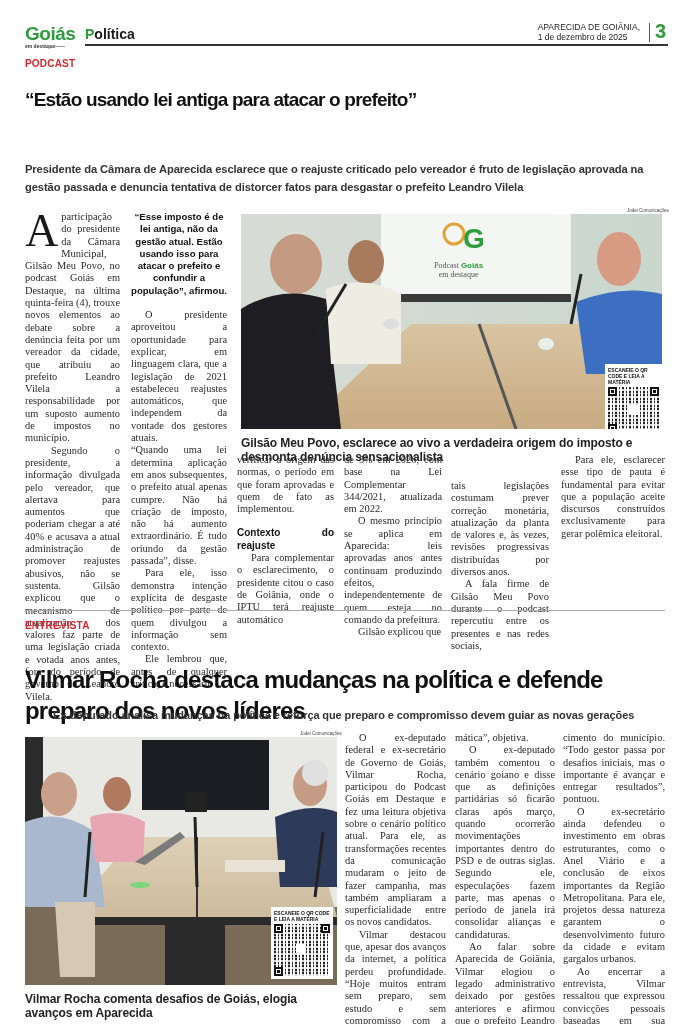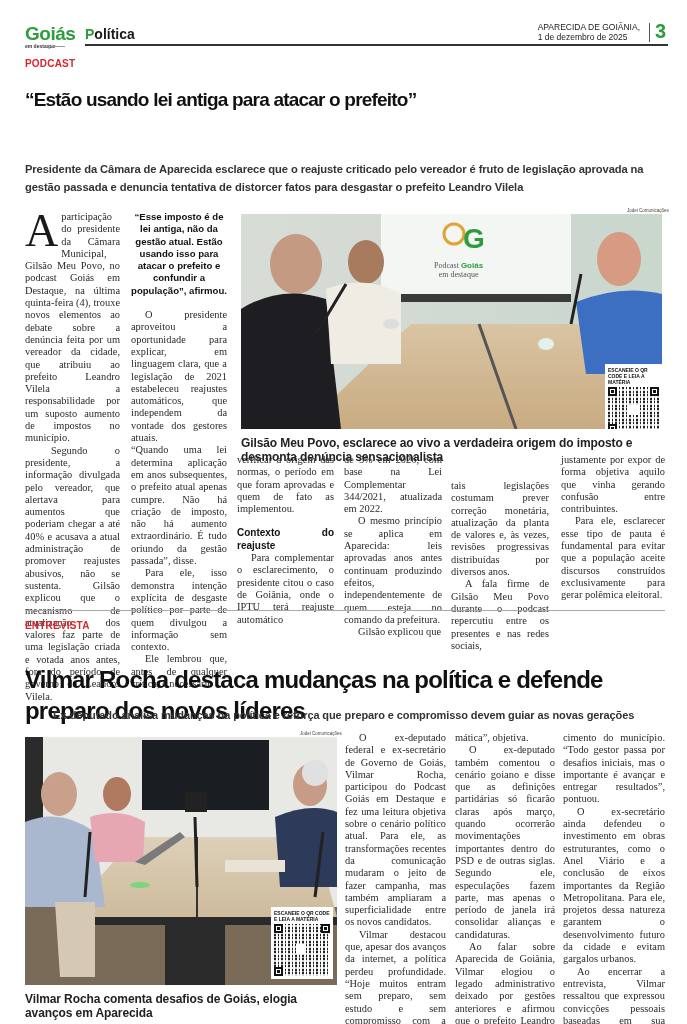--- a/index.html
+++ b/index.html
@@ -152,21 +152,20 @@
     <p>O mesmo princípio se aplica em Aparecida: leis aprovadas anos antes continuam produzindo efeitos, independentemente de quem esteja no comando da prefeitura.</p>
     <p>Gilsão explicou que</p>
   </div>
 
   <div class="col" style="left:451px; top:480px; width:98px;">
     <p class="noindent">tais legislações costumam prever correção monetária, atualização da planta de valores e, às vezes, revisões progressivas distribuídas por diversos anos.</p>
     <p>A fala firme de Gilsão Meu Povo durante o podcast repercutiu entre os presentes e nas redes sociais,</p>
   </div>
 
   <div class="col" style="left:561px; top:454px; width:104px;">
-    <p class="noindent">justamente por expor de forma objetiva aquilo que vinha gerando confusão entre contribuintes.</p>
     <p>Para ele, esclarecer esse tipo de pauta é fundamental para evitar que a população aceite discursos construídos exclusivamente para gerar polêmica eleitoral.</p>
   </div>
 </article>
 
 <div class="section-rule"></div>
 
 <article>
   <div class="kicker" style="top:620px;">ENTREVISTA</div>
   <h2 class="headline h2">
     <div>Vilmar Rocha destaca mudanças na política e defende</div>

